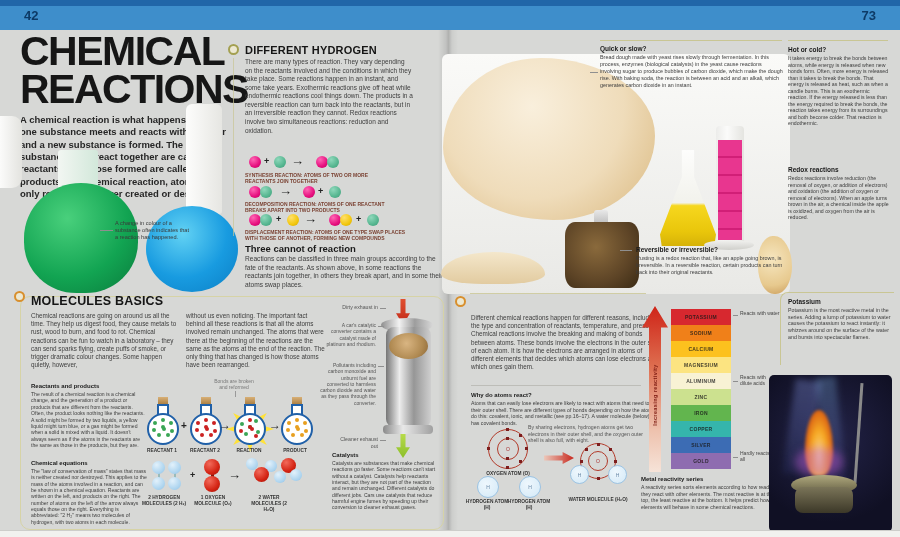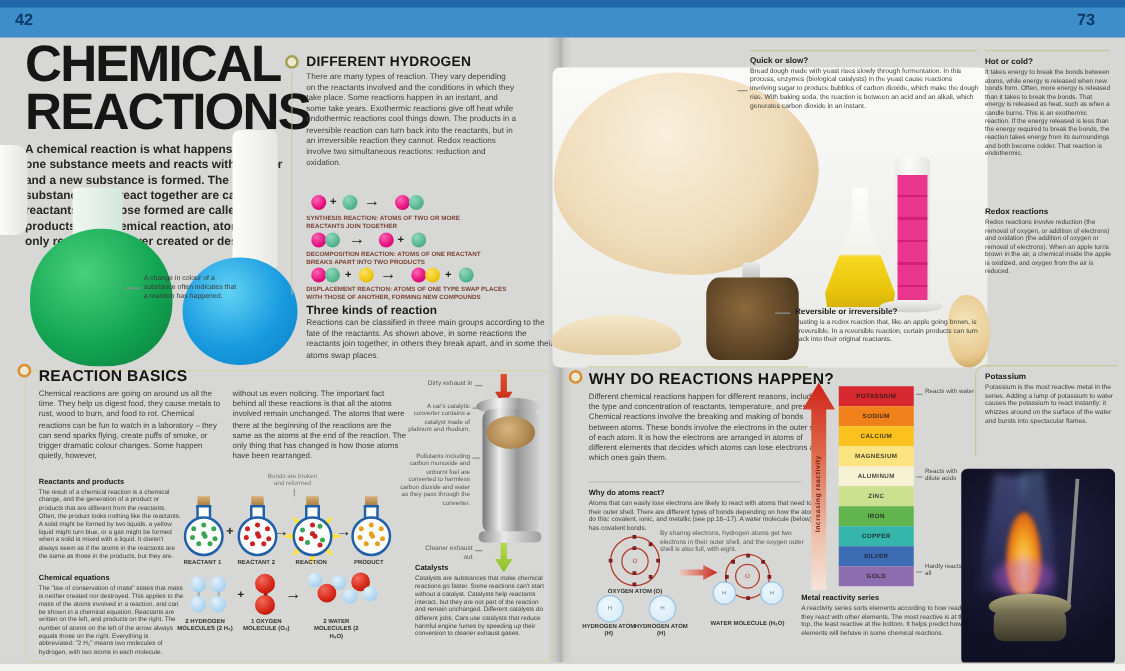--- a/index.html
+++ b/index.html
@@ -40,21 +40,21 @@
   .gutter{background:linear-gradient(90deg,rgba(0,0,0,0) 0%,rgba(0,0,0,.10) 40%,rgba(0,0,0,.18) 52%,rgba(0,0,0,.05) 70%,rgba(0,0,0,0) 100%)}
   .rot-label{position:absolute;width:160px;text-align:center;transform:rotate(-90deg);font-size:5.5px;font-weight:bold;color:#7d1b12;letter-spacing:.4px}
 </style>
 </head>
 <body>
 
 <div class="spread">
 
   <div class="abs" style="left:0;top:0;width:900px;height:30px;background:#3e8ecb"></div>
   <div class="abs" style="left:0;top:0;width:900px;height:6px;background:#2166a8"></div>
-  <div class="abs" style="left:12px;top:8px;font-size:13px;font-weight:800;color:#0d3a66">42</div>
+  <div class="abs" style="left:24px;top:8px;font-size:13px;font-weight:800;color:#0d3a66">42</div>
   <div class="abs" style="right:24px;top:8px;font-size:13px;font-weight:800;color:#0d3a66">73</div>
 
   <div class="abs gutter" style="left:438px;top:30px;width:20px;height:500px"></div>
 
   <div class="abs" style="left:20px;top:32px;font-size:41px;line-height:.93;font-weight:900;color:#161616;letter-spacing:-1.5px">
     <div>CHEMICAL</div>
     <div>REACTIONS</div>
   </div>
   <div class="abs" style="left:20px;top:114px;width:206px;font-size:9.5px;font-weight:700;color:#262626;line-height:1.3">A chemical reaction is what happens when one substance meets and reacts with another and a new substance is formed. The substances that react together are called reactants, and those formed are called products. In a chemical reaction, atoms are only rearranged, never created or destroyed.</div>
 
@@ -91,26 +91,26 @@
   <span class="ball b-green" style="left:260px;top:214px"></span>
   <span class="glyph" style="left:276px;top:214px;font-size:9px">+</span>
   <span class="ball b-yellow" style="left:287px;top:214px"></span>
   <span class="glyph" style="left:304px;top:211px;font-size:13px">→</span>
   <span class="ball b-pink" style="left:329px;top:214px"></span>
   <span class="ball b-yellow" style="left:340px;top:214px"></span>
   <span class="glyph" style="left:356px;top:214px;font-size:9px">+</span>
   <span class="ball b-green" style="left:367px;top:214px"></span>
   <div class="abs cap" style="left:245px;top:229px;width:172px;font-size:5px">DISPLACEMENT REACTION: ATOMS OF ONE TYPE SWAP PLACES WITH THOSE OF ANOTHER, FORMING NEW COMPOUNDS</div>
 
-  <div class="abs tiny-head" style="left:245px;top:243px;font-size:9.5px">Three kinds of reaction</div>
+  <div class="abs tiny-head" style="left:245px;top:243px;font-size:9.5px">Three cannot of reaction</div>
   <div class="abs body-txt" style="left:245px;top:255px;width:200px;font-size:6.6px;line-height:1.3">Reactions can be classified in three main groups according to the fate of the reactants. As shown above, in some reactions the reactants join together, in others they break apart, and in some their atoms swap places.</div>
 
   <div class="abs rb-border" style="left:20px;top:296px;width:422px;height:232px"></div>
   <div class="ring-icon" style="left:14px;top:291px;width:11px;height:11px;border:2px solid #d88f2d"></div>
-  <div class="abs sec-head" style="left:31px;top:294px;font-size:12.5px">REACTION BASICS</div>
+  <div class="abs sec-head" style="left:31px;top:294px;font-size:12.5px">MOLECULES BASICS</div>
   <div class="abs body-txt" style="left:31px;top:312px;width:148px;font-size:6.3px;line-height:1.3">Chemical reactions are going on around us all the time. They help us digest food, they cause metals to rust, wood to burn, and food to rot. Chemical reactions can be fun to watch in a laboratory – they can send sparks flying, create puffs of smoke, or trigger dramatic colour changes. Some happen quietly, however,</div>
   <div class="abs body-txt" style="left:186px;top:312px;width:140px;font-size:6.3px;line-height:1.3">without us even noticing. The important fact behind all these reactions is that all the atoms involved remain unchanged. The atoms that were there at the beginning of the reactions are the same as the atoms at the end of the reaction. The only thing that has changed is how those atoms have been rearranged.</div>
 
   <div class="abs tiny-head" style="left:31px;top:383px;font-size:6px">Reactants and products</div>
   <div class="abs body-txt" style="left:31px;top:391px;width:116px;font-size:5.1px;line-height:1.26">The result of a chemical reaction is a chemical change, and the generation of a product or products that are different from the reactants. Often, the product looks nothing like the reactants. A solid might be formed by two liquids, a yellow liquid might turn blue, or a gas might be formed when a solid is mixed with a liquid. It doesn't always seem as if the atoms in the reactants are the same as those in the products, but they are.</div>
   <div class="abs tiny-head" style="left:31px;top:460px;font-size:6px">Chemical equations</div>
   <div class="abs body-txt" style="left:31px;top:468px;width:116px;font-size:5.1px;line-height:1.24">The "law of conservation of mass" states that mass is neither created nor destroyed. This applies to the mass of the atoms involved in a reaction, and can be shown in a chemical equation. Reactants are written on the left, and products on the right. The number of atoms on the left of the arrow always equals those on the right. Everything is abbreviated: "2 H₂" means two molecules of hydrogen, with two atoms in each molecule.</div>
 
   <div class="abs gray-note ctr" style="left:212px;top:378px;width:44px;font-size:5px;line-height:1.25">Bonds are broken and reformed</div>
   <div class="abs" style="left:235px;top:391px;width:1px;height:6px;background:#999"></div>
@@ -207,21 +207,20 @@
 
   <div class="abs tiny-head" style="left:788px;top:166px;font-size:6.5px">Redox reactions</div>
   <div class="abs body-txt" style="left:788px;top:175px;width:102px;font-size:5.2px;line-height:1.26">Redox reactions involve reduction (the removal of oxygen, or addition of electrons) and oxidation (the addition of oxygen or removal of electrons). When an apple turns brown in the air, a chemical inside the apple is oxidized, and oxygen from the air is reduced.</div>
 
   <div class="lead" style="left:620px;top:250px;width:12px"></div>
   <div class="abs tiny-head" style="left:636px;top:246px;font-size:6.5px">Reversible or irreversible?</div>
   <div class="abs body-txt" style="left:636px;top:255px;width:152px;font-size:5.4px;line-height:1.28">Rusting is a redox reaction that, like an apple going brown, is irreversible. In a reversible reaction, certain products can turn back into their original reactants.</div>
 
   <div class="ring-icon" style="left:455px;top:296px;width:11px;height:11px;border:2px solid #d88f2d"></div>
   <div class="abs olive" style="left:470px;top:293px;width:176px;height:1px;opacity:.8"></div>
-  <div class="abs sec-head" style="left:471px;top:296px;font-size:12.5px">WHY DO REACTIONS HAPPEN?</div>
   <div class="abs body-txt" style="left:471px;top:314px;width:190px;font-size:6.3px;line-height:1.3">Different chemical reactions happen for different reasons, including the type and concentration of reactants, temperature, and pressure. Chemical reactions involve the breaking and making of bonds between atoms. These bonds involve the electrons in the outer shell of each atom. It is how the electrons are arranged in atoms of different elements that decides which atoms can lose electrons and which ones gain them.</div>
   <div class="abs" style="left:471px;top:385px;width:170px;height:1px;background:#bdbdb8"></div>
   <div class="abs tiny-head" style="left:471px;top:392px;font-size:6px">Why do atoms react?</div>
   <div class="abs body-txt" style="left:471px;top:400px;width:188px;font-size:5.2px;line-height:1.26">Atoms that can easily lose electrons are likely to react with atoms that need to fill their outer shell. There are different types of bonds depending on how the atoms do this: covalent, ionic, and metallic (see pp.16–17). A water molecule (below) has covalent bonds.</div>
   <div class="abs body-txt" style="left:528px;top:424px;width:116px;font-size:5.2px;line-height:1.26;color:#555">By sharing electrons, hydrogen atoms get two electrons in their outer shell, and the oxygen outer shell is also full, with eight.</div>
 
   <div class="abs" style="left:488px;top:429px;width:40px;height:40px">
     <div class="atom-ring" style="left:0;top:0;width:40px;height:40px"></div>
     <div class="atom-ring" style="left:9px;top:9px;width:22px;height:22px"></div>
     <div class="abs ctr" style="left:0;top:17px;width:40px;font-size:5px;color:#a33">O</div>

